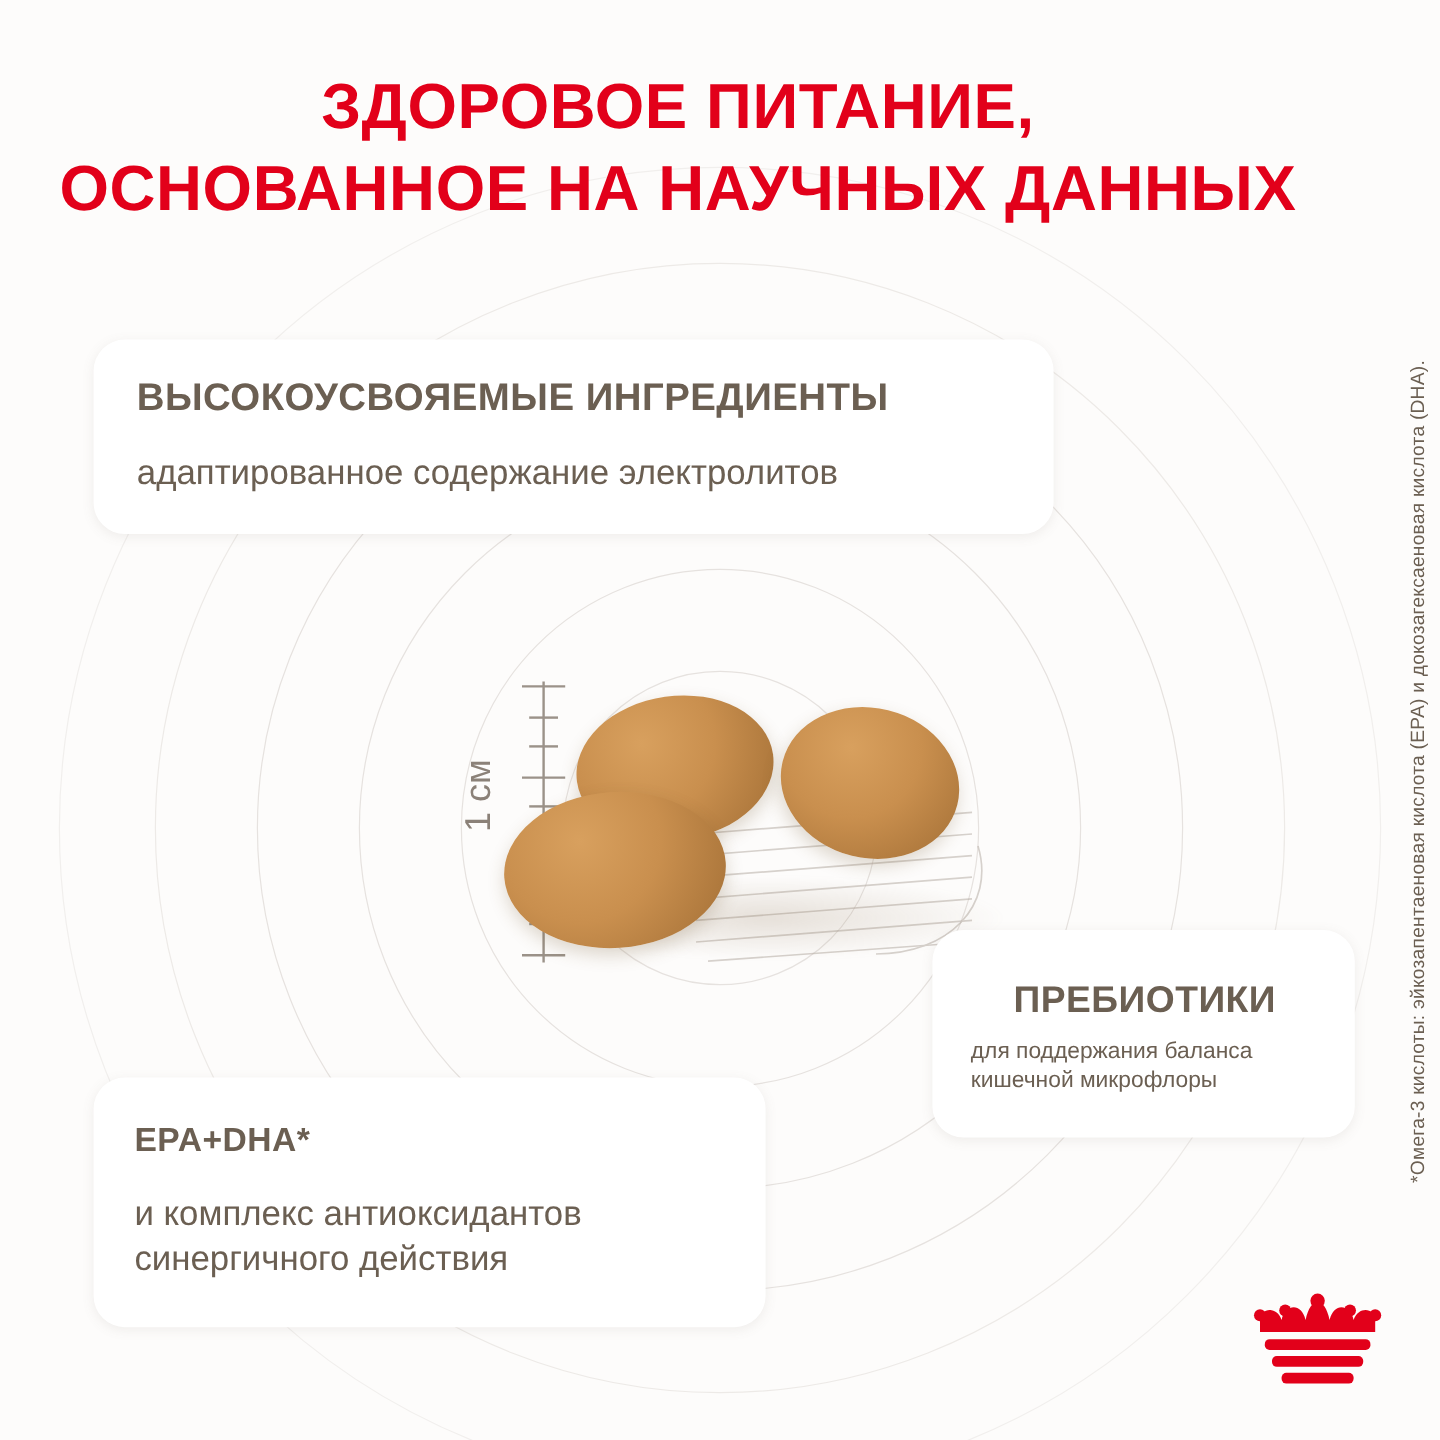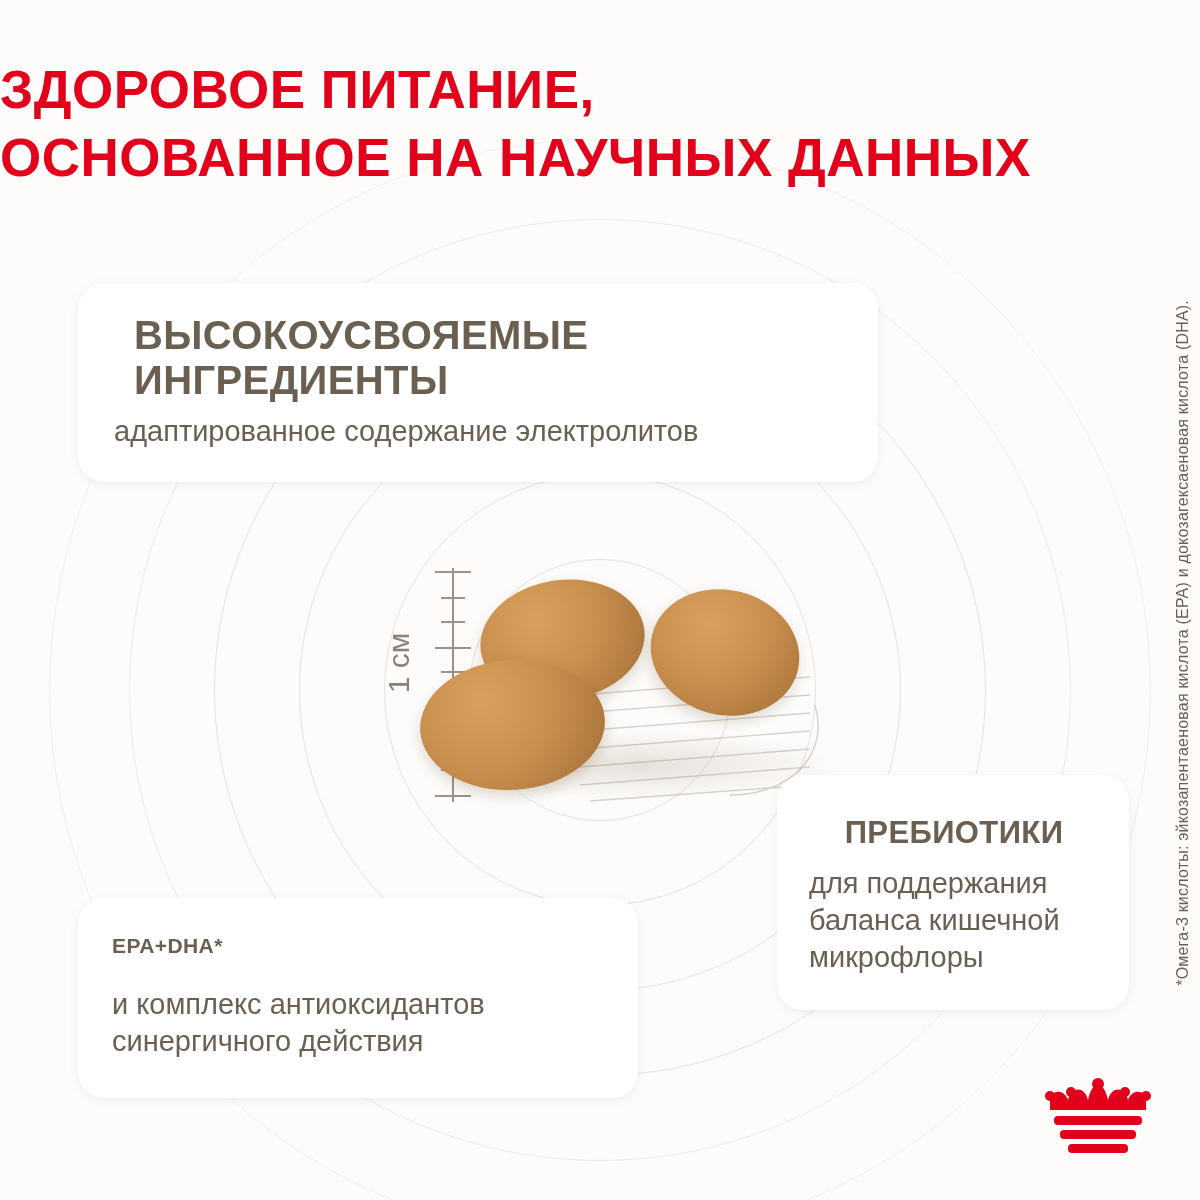--- a/index.html
+++ b/index.html
@@ -42,21 +42,21 @@
   .ring.r4 { width: 770px;  height: 770px; }
   .ring.r5 { width: 940px;  height: 940px; border-color:#edeae7;}
   .ring.r6 { width: 1100px; height: 1100px; border-color:#f1efed;}
 
   
   .headline {
     position: absolute;
     top: 56px;
     left: 0;
     width: 1130px;
-    text-align: left;
+    text-align: center;
     color: #e2001a;
     font-weight: 700;
     font-size: 53px;
     line-height: 1.28;
     letter-spacing: 0.5px;
     text-transform: uppercase;
   }
   .headline .l2 { display: block; }
 
   
@@ -78,41 +78,41 @@
     font-weight: 400;
   }
 
   
   .card-ingredients {
     left: 78px;
     top: 283px;
     width: 800px;
     padding: 30px 36px 34px 36px;
   }
-  .card-ingredients .title { font-size: 40px; margin-left: 20px; }
-  .card-ingredients .body  { font-size: 29px; margin-top: 12px; }
+  .card-ingredients .title { font-size: 32px; }
+  .card-ingredients .body  { font-size: 29px; margin-top: 28px; }
 
   
   .card-prebiotics {
     left: 777px;
     top: 775px;
     width: 352px;
     padding: 40px 30px 34px 32px;
   }
   .card-prebiotics .title { font-size: 31px; text-align: center; }
-  .card-prebiotics .body  { font-size: 29px; margin-top: 14px; line-height: 1.28; }
+  .card-prebiotics .body  { font-size: 19px; margin-top: 14px; line-height: 1.28; }
 
   
   .card-epadha {
     left: 78px;
     top: 898px;
     width: 560px;
     padding: 36px 34px 38px 34px;
   }
-  .card-epadha .title { font-size: 21px; }
+  .card-epadha .title { font-size: 28px; }
   .card-epadha .body  { font-size: 29px; margin-top: 28px; line-height: 1.28; }
 
   
   .kibble-area {
     position: absolute;
     left: 330px;
     top: 555px;
     width: 520px;
     height: 300px;
   }

